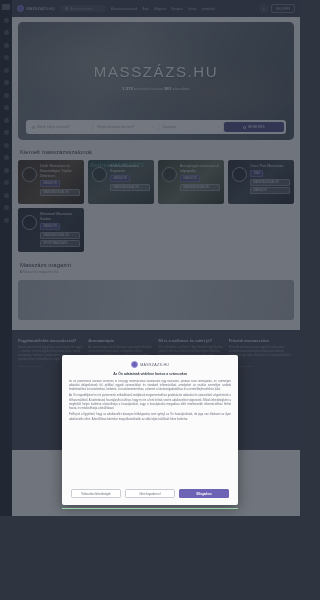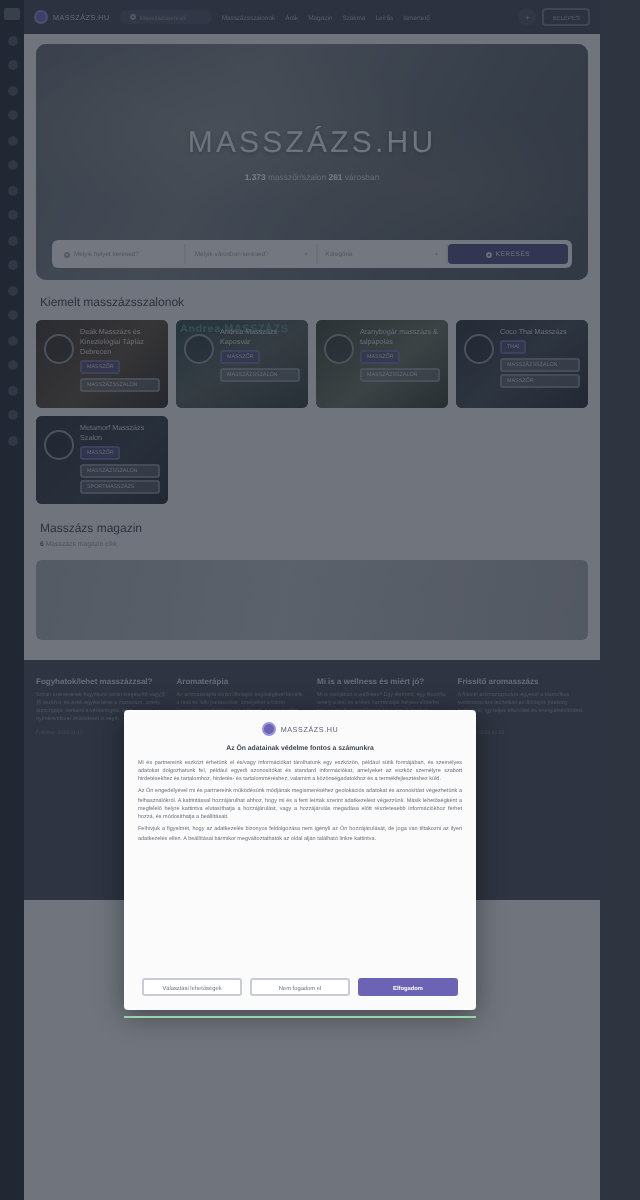--- a/index.html
+++ b/index.html
@@ -4,21 +4,21 @@
 <style>
   * { box-sizing: border-box; margin: 0; padding: 0; }
   html, body {
     width: 300px; height: 600px;
     overflow: hidden;
     font-family: "Liberation Sans", sans-serif;
     background: #2e3440;
   }
   #page {
     position: relative;
-    width: 300px; height: 600px;
+    width: 300px; height: 516px;
     background: #f2f3f5;
     overflow: hidden;
   }
 
   
   .rail {
     position: absolute; left: 0; top: 0;
     width: 12px; height: 600px;
     background: #1d2330;
     display: flex; flex-direction: column;

